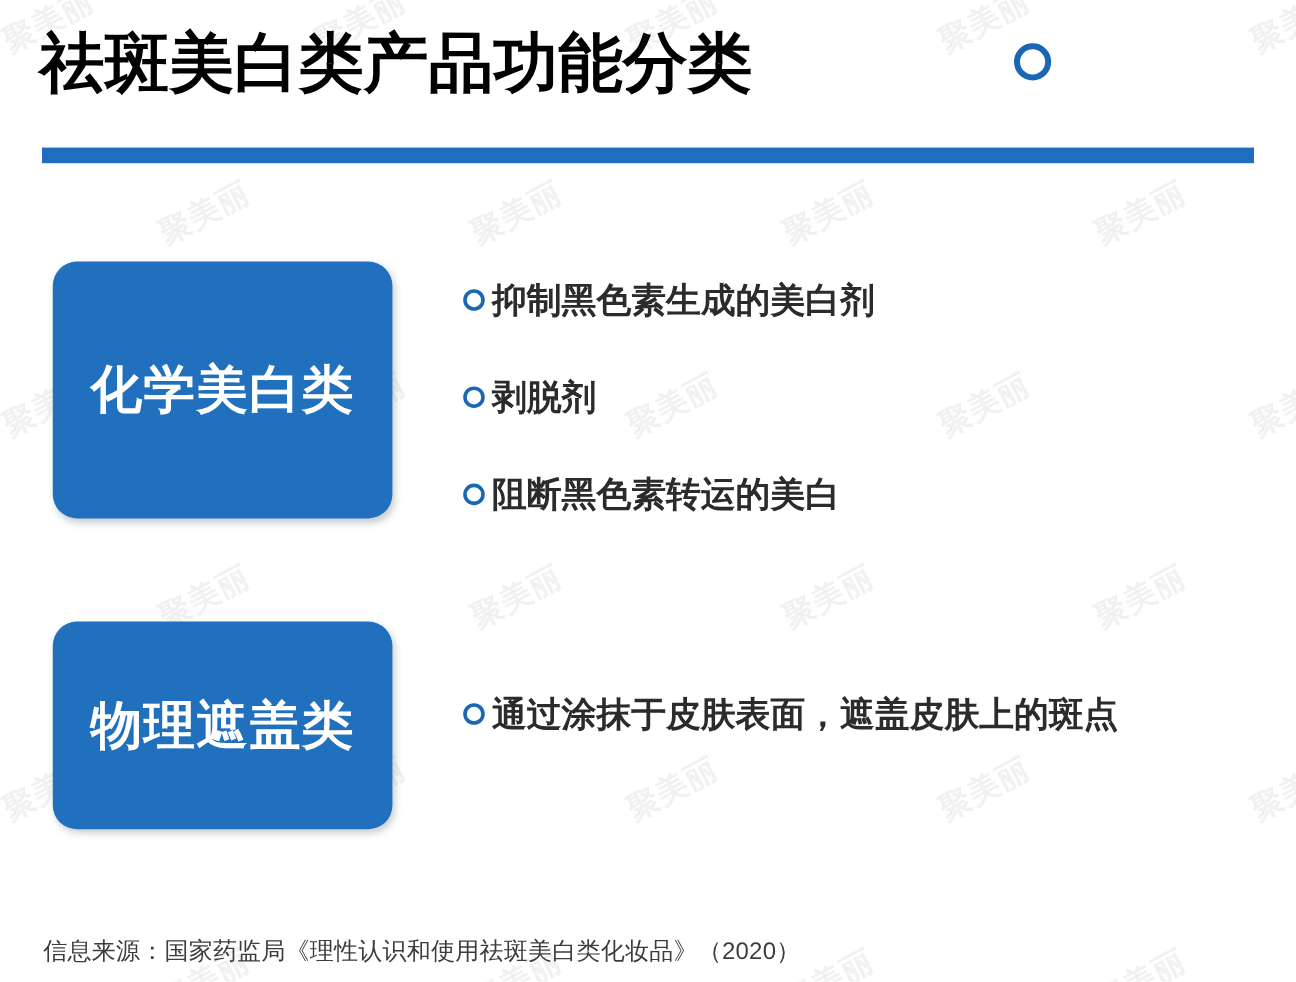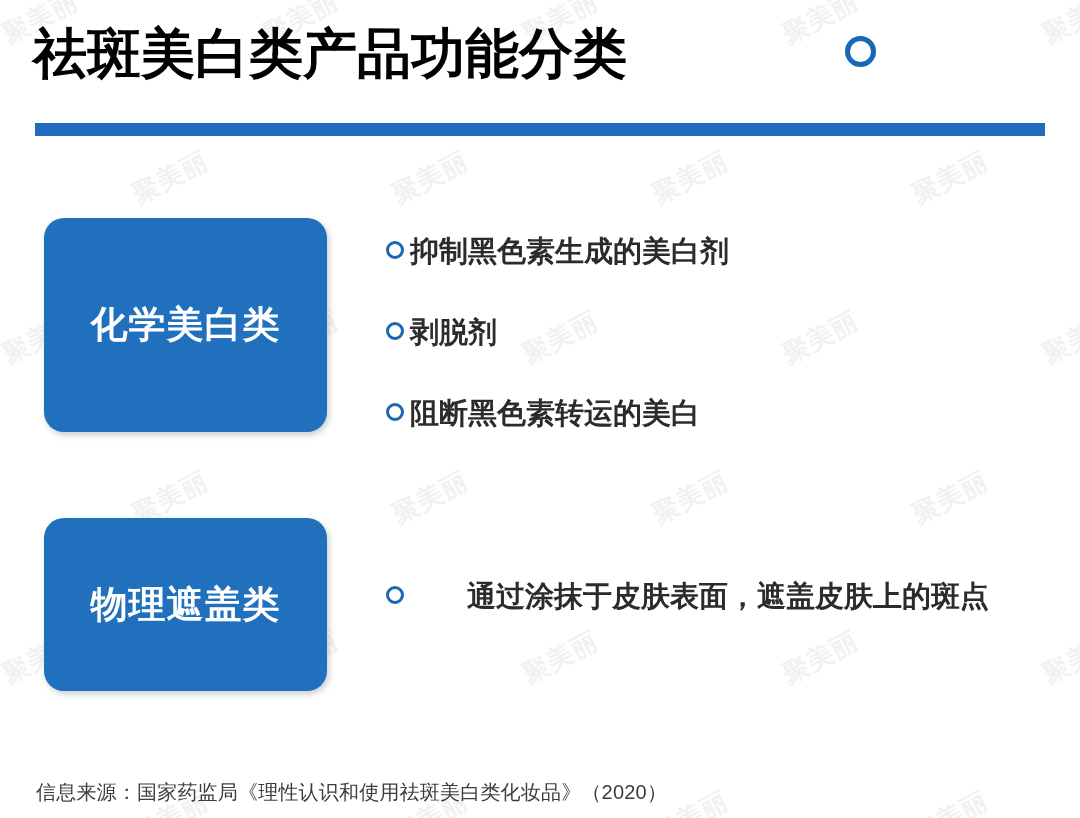--- a/index.html
+++ b/index.html
@@ -99,21 +99,21 @@
     display: flex;
     align-items: center;
     justify-content: center;
     box-sizing: border-box;
   }
   #box-chemical { height: 214px; }
   #box-physical { height: 173px; }
 
   .category-label {
     color: #ffffff;
-    font-size: 37px;
+    font-size: 43px;
     font-weight: bold;
     letter-spacing: 1px;
     line-height: 44px;
     text-align: left;
     font-family: "Liberation Sans", "DejaVu Sans", sans-serif;
   }
 
   .bullet-list {
     position: absolute;
     left: 386px;
@@ -144,21 +144,20 @@
   .bullet-text {
     font-size: 29px;
     font-weight: bold;
     color: #2B2B2B;
     line-height: 46px;
     letter-spacing: 0px;
     font-family: "Liberation Sans", "DejaVu Sans", sans-serif;
   }
   #bullets-physical .bullet-text {
     width: 640px;
-    text-align: center;
   }
 
   
   #footer {
     position: absolute;
     left: 0;
     top: 775px;
     width: 1080px;
     height: 43px;
     z-index: 3;

